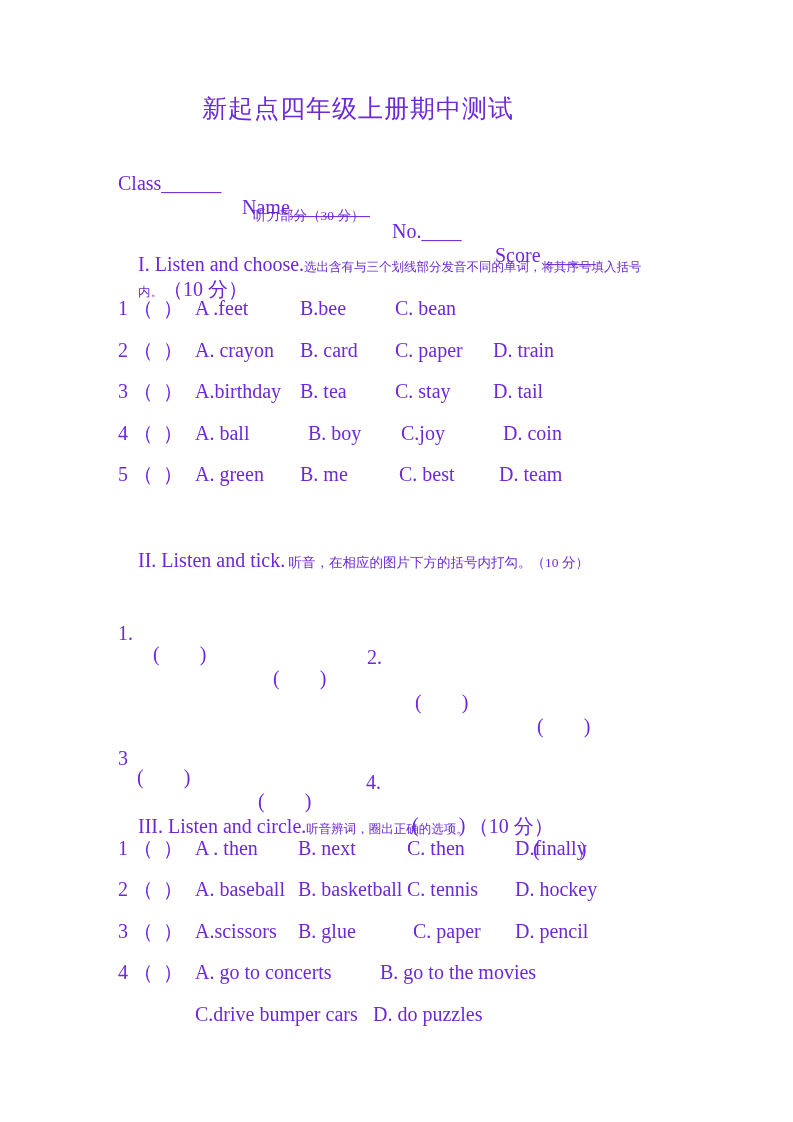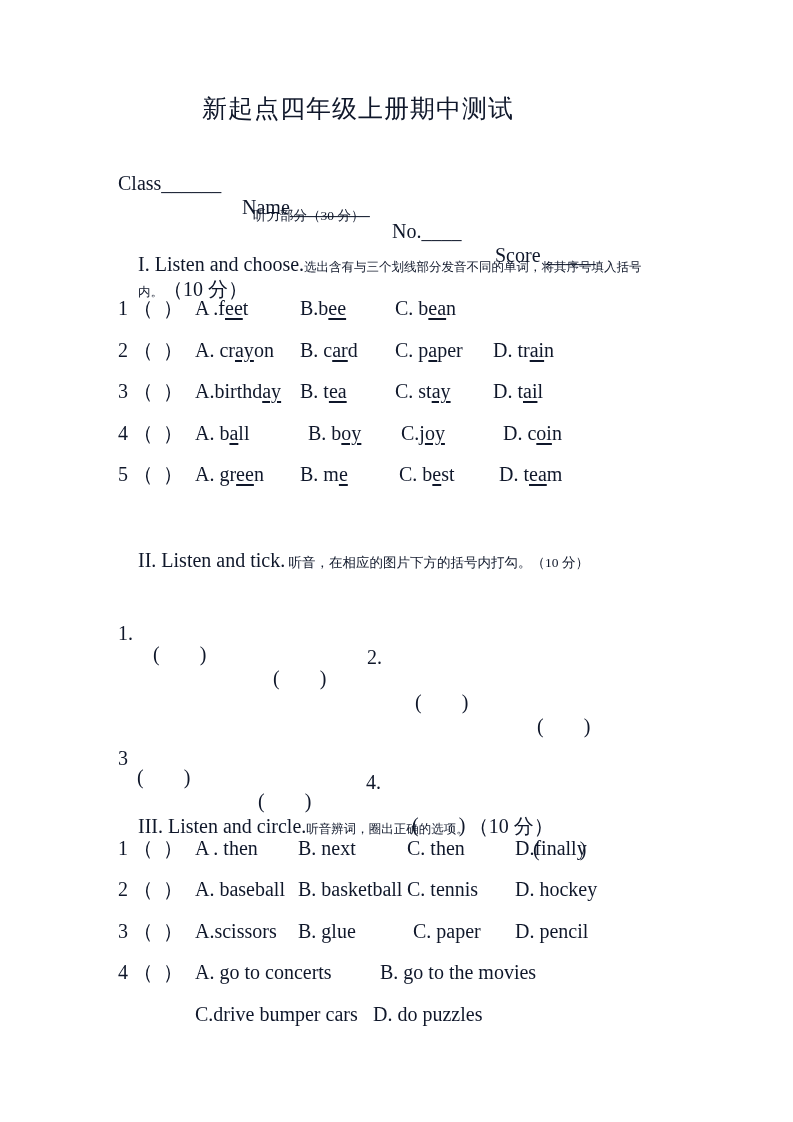--- a/index.html
+++ b/index.html
@@ -1,28 +1,28 @@
 <!DOCTYPE html>
 <html><head>
 <meta charset="utf-8">
 <style>
   html,body { margin:0; padding:0; background:#e8e8e8; }
   .page {
     position:relative; width:793px; height:1122px; margin:0 auto;
-    background:#ffffff; color:#0f172a;
+    background:#ffffff; color:#6d28d9;
     font-family:"Liberation Serif","DejaVu Serif",serif;
     overflow:hidden;
   }
   .line { position:absolute; white-space:pre; font-size:20px; line-height:24px; }
   .abs  { position:absolute; white-space:pre; }
   .title { font-size:25px; letter-spacing:1px; }
   .zh    { font-size:12.5px; }
   .zh-mid{ font-size:13.5px;margin-top:20px; }
   .score-lg { font-size:20px; }
-  .u { text-decoration:underline; text-underline-offset:3px; }
+  .u { text-underline-offset:3px; }
   .qgrid { position:absolute; left:118px; width:660px; display:grid; font-size:20px; line-height:24px; }
   .g1 { grid-template-columns:77px 105px 95px 98px 1fr; }
   .g3 { grid-template-columns:77px 103px 109px 108px 1fr; }
   .g4a { grid-template-columns:77px 185px 1fr; }
   .g4b { grid-template-columns:77px 178px 1fr; }
   .qgrid span { white-space:pre; }
   .paren { white-space:pre; }
 </style>
 </head>
 <body>

